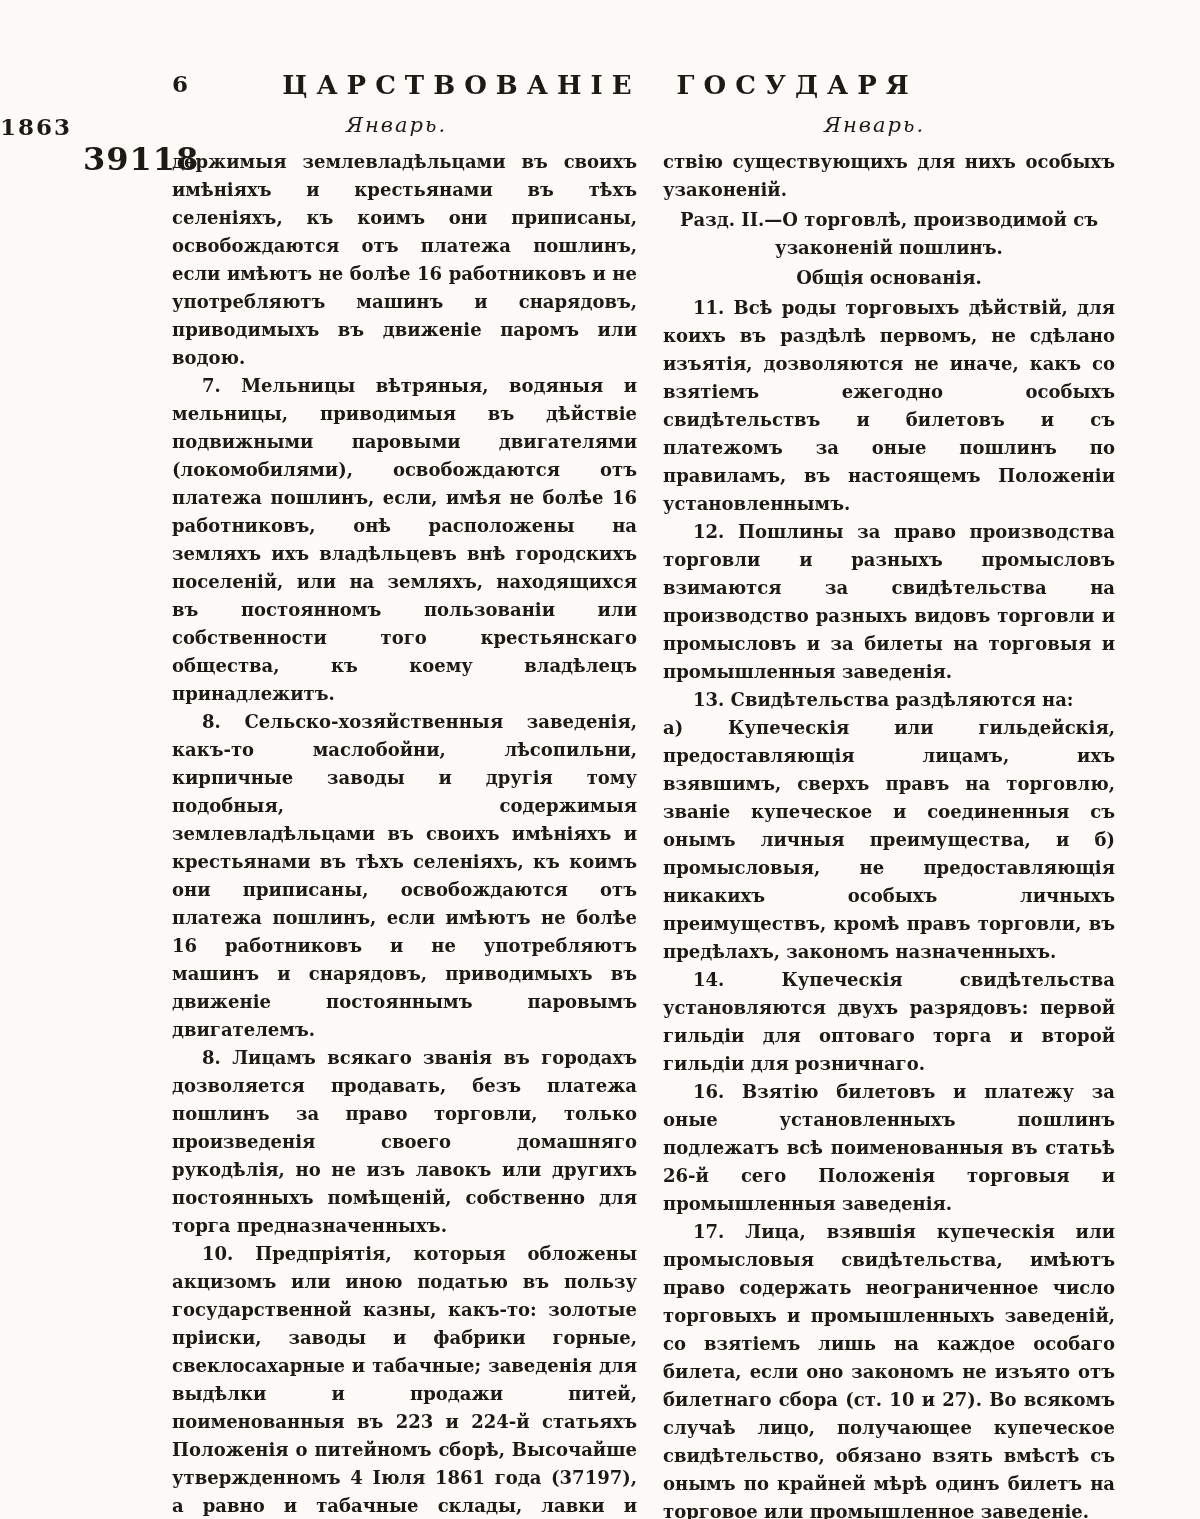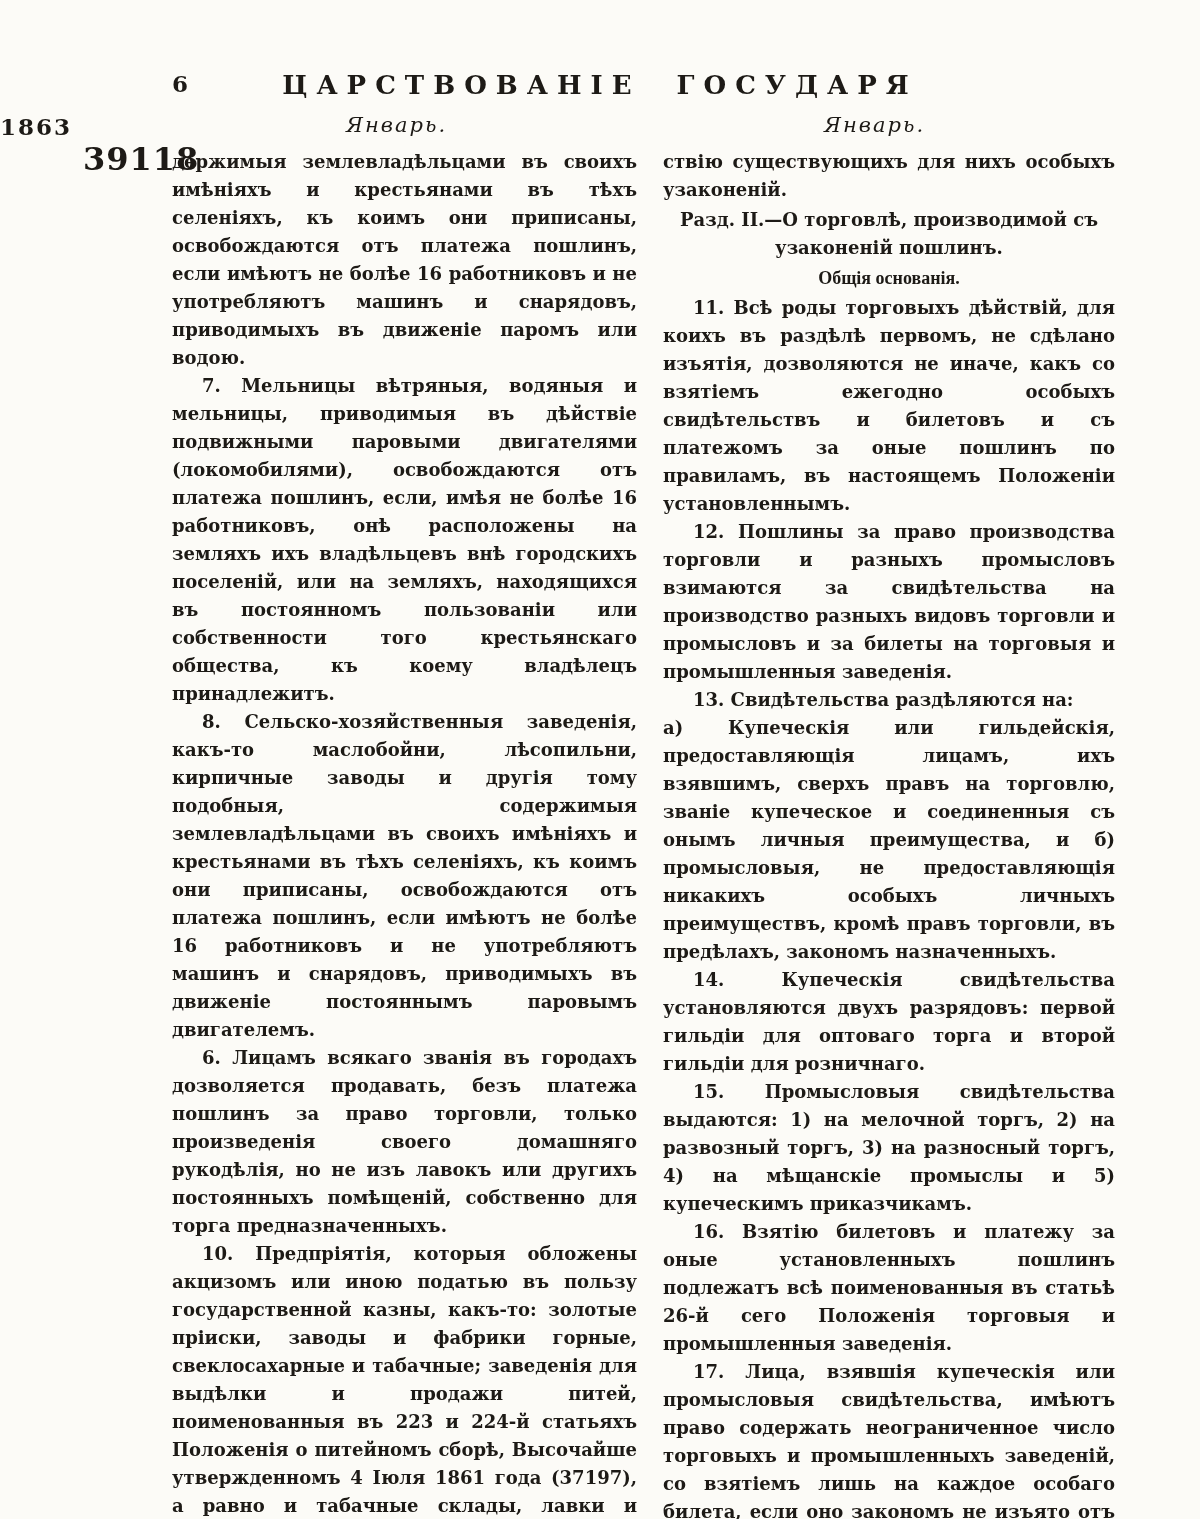--- a/index.html
+++ b/index.html
@@ -64,21 +64,20 @@
 
   .para { text-align: justify; text-indent: 30px; }
   .para.continuation { text-indent: 0; }
   .para.section_heading {
     text-align: center; text-indent: 0;
     margin: 2px 0;
   }
   .para.subsection_heading {
     text-align: center; text-indent: 0;
     margin: 2px 0;
-    font-family: Liberation Serif, serif;
   }
 </style>
 </head>
 <body>
 
 <div class="page">
 
   <div class="page-num">6</div>
 
   <div class="running-title">ЦАРСТВОВАНІЕ ГОСУДАРЯ</div>
@@ -89,32 +88,31 @@
     <span class="month right-m">Январь.</span>
   </div>
 
   <div class="act-number">39118</div>
 
   <div class="columns">
     <div class="column left-col" id="left-col">
         <p class="para continuation">держимыя землевладѣльцами въ своихъ имѣніяхъ и крестьянами въ тѣхъ селеніяхъ, къ коимъ они приписаны, освобождаются отъ платежа пошлинъ, если имѣютъ не болѣе 16 работниковъ и не употребляютъ машинъ и снарядовъ, приводимыхъ въ движеніе паромъ или водою.</p>
         <p class="para body">7. Мельницы вѣтряныя, водяныя и мельницы, приводимыя въ дѣйствіе подвижными паровыми двигателями (локомобилями), освобождаются отъ платежа пошлинъ, если, имѣя не болѣе 16 работниковъ, онѣ расположены на земляхъ ихъ владѣльцевъ внѣ городскихъ поселеній, или на земляхъ, находящихся въ постоянномъ пользованіи или собственности того крестьянскаго общества, къ коему владѣлецъ принадлежитъ.</p>
         <p class="para body">8. Сельско-хозяйственныя заведенія, какъ-то маслобойни, лѣсопильни, кирпичные заводы и другія тому подобныя, содержимыя землевладѣльцами въ своихъ имѣніяхъ и крестьянами въ тѣхъ селеніяхъ, къ коимъ они приписаны, освобождаются отъ платежа пошлинъ, если имѣютъ не болѣе 16 работниковъ и не употребляютъ машинъ и снарядовъ, приводимыхъ въ движеніе постояннымъ паровымъ двигателемъ.</p>
-        <p class="para body">6. Лицамъ всякаго званія въ городахъ дозволяется продавать, безъ платежа пошлинъ за право торговли, только произведенія своего домашняго рукодѣлія, но не изъ лавокъ или другихъ постоянныхъ помѣщеній, собственно для торга предназначенныхъ.</p>
+        <p class="para body">8. Лицамъ всякаго званія въ городахъ дозволяется продавать, безъ платежа пошлинъ за право торговли, только произведенія своего домашняго рукодѣлія, но не изъ лавокъ или другихъ постоянныхъ помѣщеній, собственно для торга предназначенныхъ.</p>
         <p class="para body">10. Предпріятія, которыя обложены акцизомъ или иною податью въ пользу государственной казны, какъ-то: золотые пріиски, заводы и фабрики горные, свеклосахарные и табачные; заведенія для выдѣлки и продажи питей, поименованныя въ 223 и 224-й статьяхъ Положенія о питейномъ сборѣ, Высочайше утвержденномъ 4 Іюля 1861 года (37197), а равно и табачные склады, лавки и лавочки, не подчиняются правиламъ настоящаго Положенія и не подлежатъ платежу установляемаго имъ билетнаго сбора; относительно же взятія ихъ владѣльцами свидѣтельствъ, они подчиняются дѣй-</p>
       </div>
     <div class="divider"></div>
     <div class="column right-col" id="right-col">
         <p class="para continuation">ствію существующихъ для нихъ особыхъ узаконеній.</p>
         <p class="para section_heading">Разд. II.—О торговлѣ, производимой съ узаконеній пошлинъ.</p>
         <p class="para subsection_heading">Общія основанія.</p>
         <p class="para body">11. Всѣ роды торговыхъ дѣйствій, для коихъ въ раздѣлѣ первомъ, не сдѣлано изъятія, дозволяются не иначе, какъ со взятіемъ ежегодно особыхъ свидѣтельствъ и билетовъ и съ платежомъ за оные пошлинъ по правиламъ, въ настоящемъ Положеніи установленнымъ.</p>
         <p class="para body">12. Пошлины за право производства торговли и разныхъ промысловъ взимаются за свидѣтельства на производство разныхъ видовъ торговли и промысловъ и за билеты на торговыя и промышленныя заведенія.</p>
         <p class="para body">13. Свидѣтельства раздѣляются на:</p>
         <p class="para continuation">а) Купеческія или гильдейскія, предоставляющія лицамъ, ихъ взявшимъ, сверхъ правъ на торговлю, званіе купеческое и соединенныя съ онымъ личныя преимущества, и б) промысловыя, не предоставляющія никакихъ особыхъ личныхъ преимуществъ, кромѣ правъ торговли, въ предѣлахъ, закономъ назначенныхъ.</p>
         <p class="para body">14. Купеческія свидѣтельства установляются двухъ разрядовъ: первой гильдіи для оптоваго торга и второй гильдіи для розничнаго.</p>
-        <p class="para body">15. Промысловыя свидѣтельства выдаются: 1) на мелочной торгъ, 2) на развозный торгъ, 3) на разносный торгъ, 4) на мѣщанскіе промыслы и 5) купеческимъ приказчикамъ.</p>
         <p class="para body">16. Взятію билетовъ и платежу за оные установленныхъ пошлинъ подлежатъ всѣ поименованныя въ статьѣ 26-й сего Положенія торговыя и промышленныя заведенія.</p>
         <p class="para body">17. Лица, взявшія купеческія или промысловыя свидѣтельства, имѣютъ право содержать неограниченное число торговыхъ и промышленныхъ заведеній, со взятіемъ лишь на каждое особаго билета, если оно закономъ не изъято отъ билетнаго сбора (ст. 10 и 27). Во всякомъ случаѣ лицо, получающее купеческое свидѣтельство, обязано взять вмѣстѣ съ онымъ по крайней мѣрѣ одинъ билетъ на торговое или промышленное заведеніе.</p>
       </div>
   </div>
 
 </div>
 
 </body></html>

